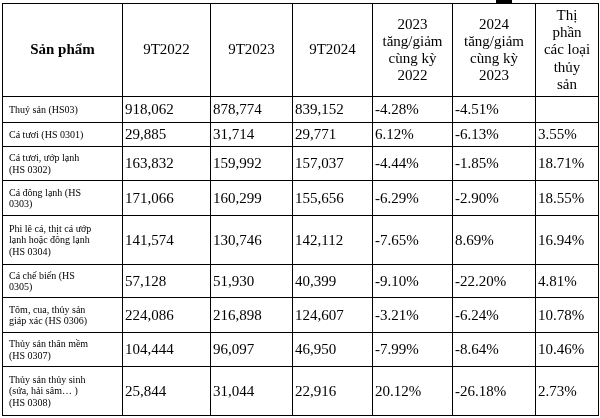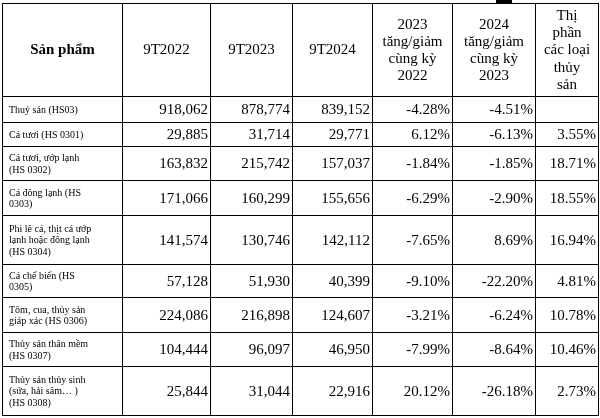--- a/index.html
+++ b/index.html
@@ -50,21 +50,21 @@
   th.product-header { font-weight: bold; }
   td.label-cell {
     font-size: 10px;
     line-height: 1.15;
     text-align: left;
     white-space: pre-line;
     padding: 0 3px 0 6px;
   }
   td.num-cell {
     font-size: 15px;
-    text-align: right;
+    text-align: left;
     padding: 0 2px;
   }
 </style>
 </head>
 <body>
 
 <div class="artifact"></div>
 
 <table>
   <colgroup>
@@ -113,23 +113,23 @@
       <td class="num-cell">31,714</td>
       <td class="num-cell">29,771</td>
       <td class="num-cell">6.12%</td>
       <td class="num-cell">-6.13%</td>
       <td class="num-cell">3.55%</td>
     </tr>
     <tr>
       <td class="label-cell">Cá tươi, ướp lạnh
 (HS 0302)</td>
       <td class="num-cell">163,832</td>
-      <td class="num-cell">215,742</td>
+      <td class="num-cell">159,992</td>
       <td class="num-cell">157,037</td>
-      <td class="num-cell">-1.84%</td>
+      <td class="num-cell">-4.44%</td>
       <td class="num-cell">-1.85%</td>
       <td class="num-cell">18.71%</td>
     </tr>
     <tr>
       <td class="label-cell">Cá đông lạnh (HS
 0303)</td>
       <td class="num-cell">171,066</td>
       <td class="num-cell">160,299</td>
       <td class="num-cell">155,656</td>
       <td class="num-cell">-6.29%</td>

